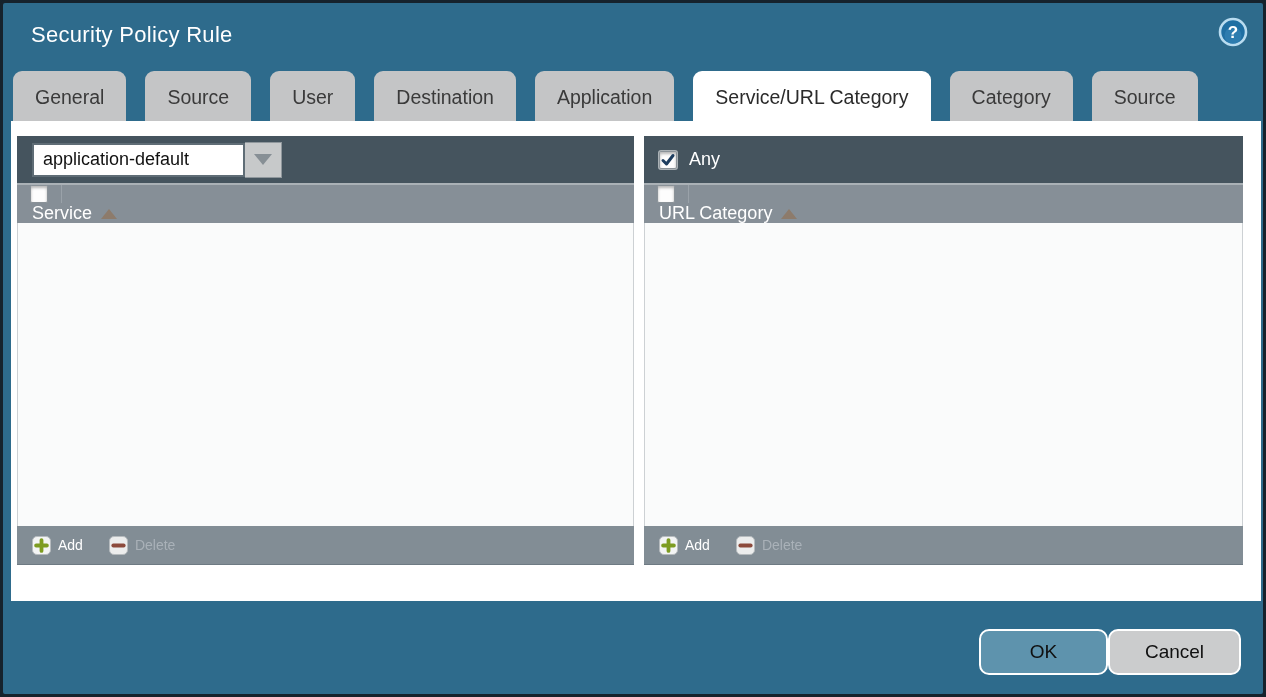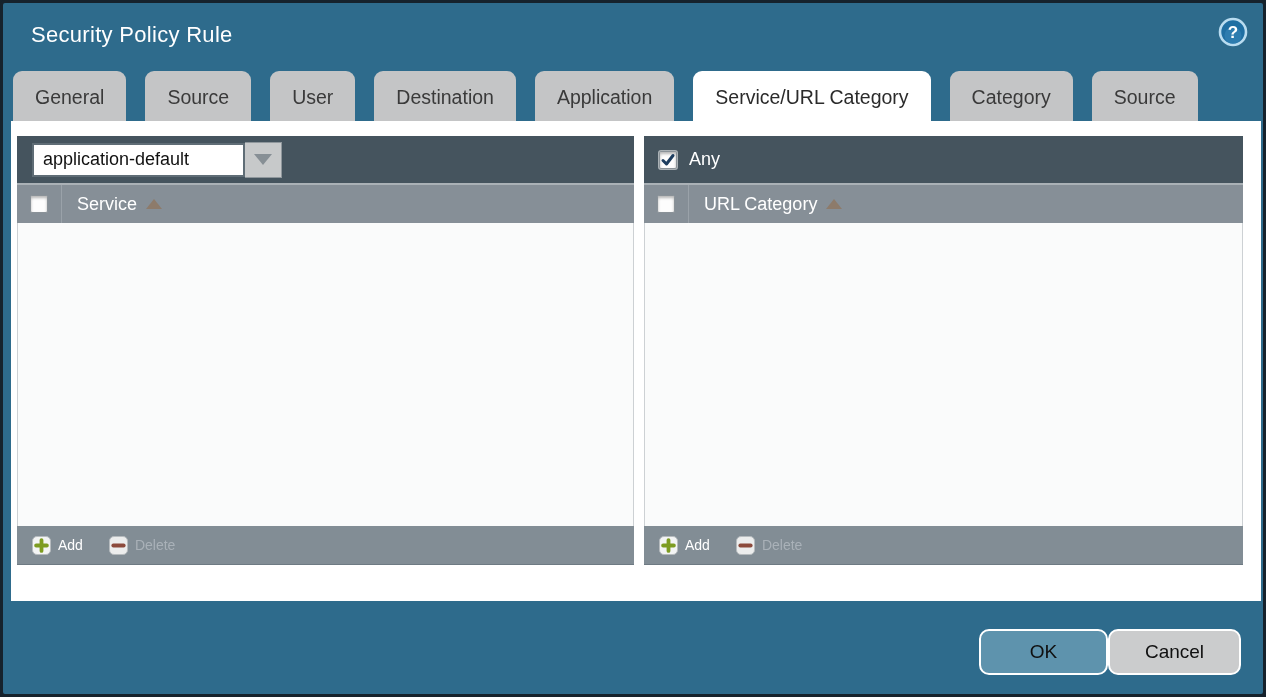--- a/index.html
+++ b/index.html
@@ -35,20 +35,21 @@
   .panel { position:absolute; top:15px; height:429px; }
   .panel-left  { left:6px;  width:617px; }
   .panel-right { left:633px; width:599px; }
   .panel-bar {
     height:47px; background:#45545e; display:flex; align-items:center;
     padding-left:15px;
   }
   .panel-header {
     height:40px; background:#868f97; display:flex; align-items:stretch;
     border-top:2px solid #aab1b6;
+    flex-direction:column;
   }
   .hdr-cb-cell {
     width:45px; display:flex; align-items:center; justify-content:center;
     border-right:1px solid #9aa2a9;
   }
   .hdr-label-cell {
     display:flex; align-items:center; gap:9px; padding-left:15px;
     color:#ffffff; font-size:18px; cursor:pointer;
   }
   .panel-body {

